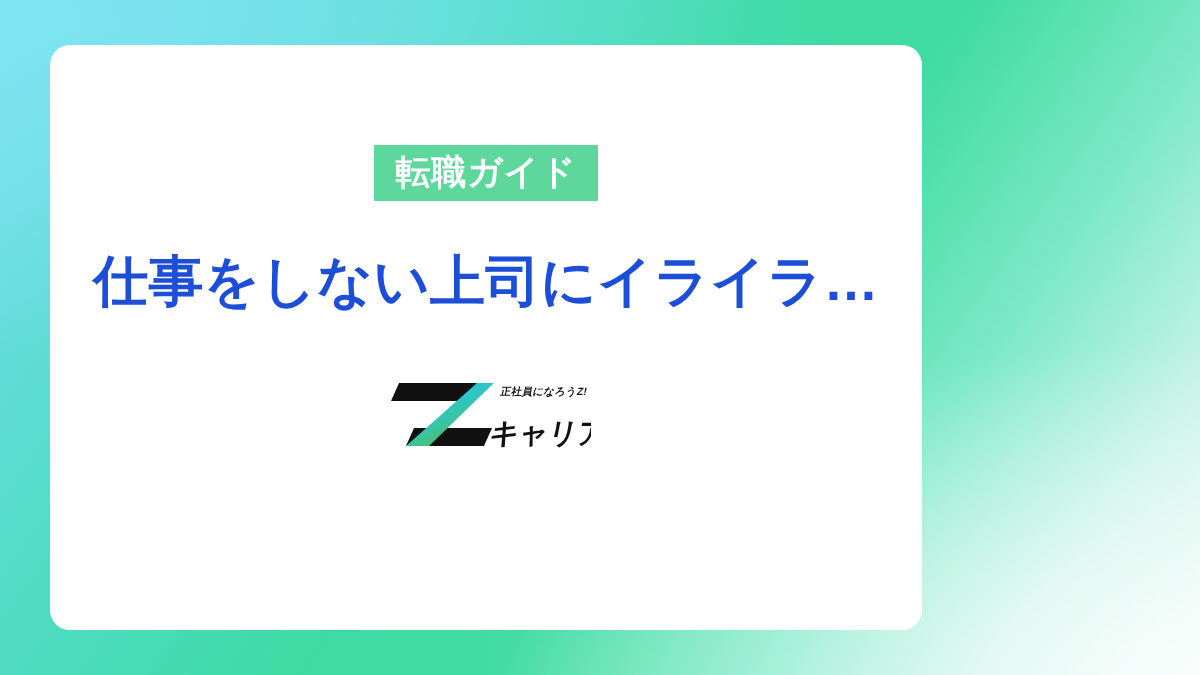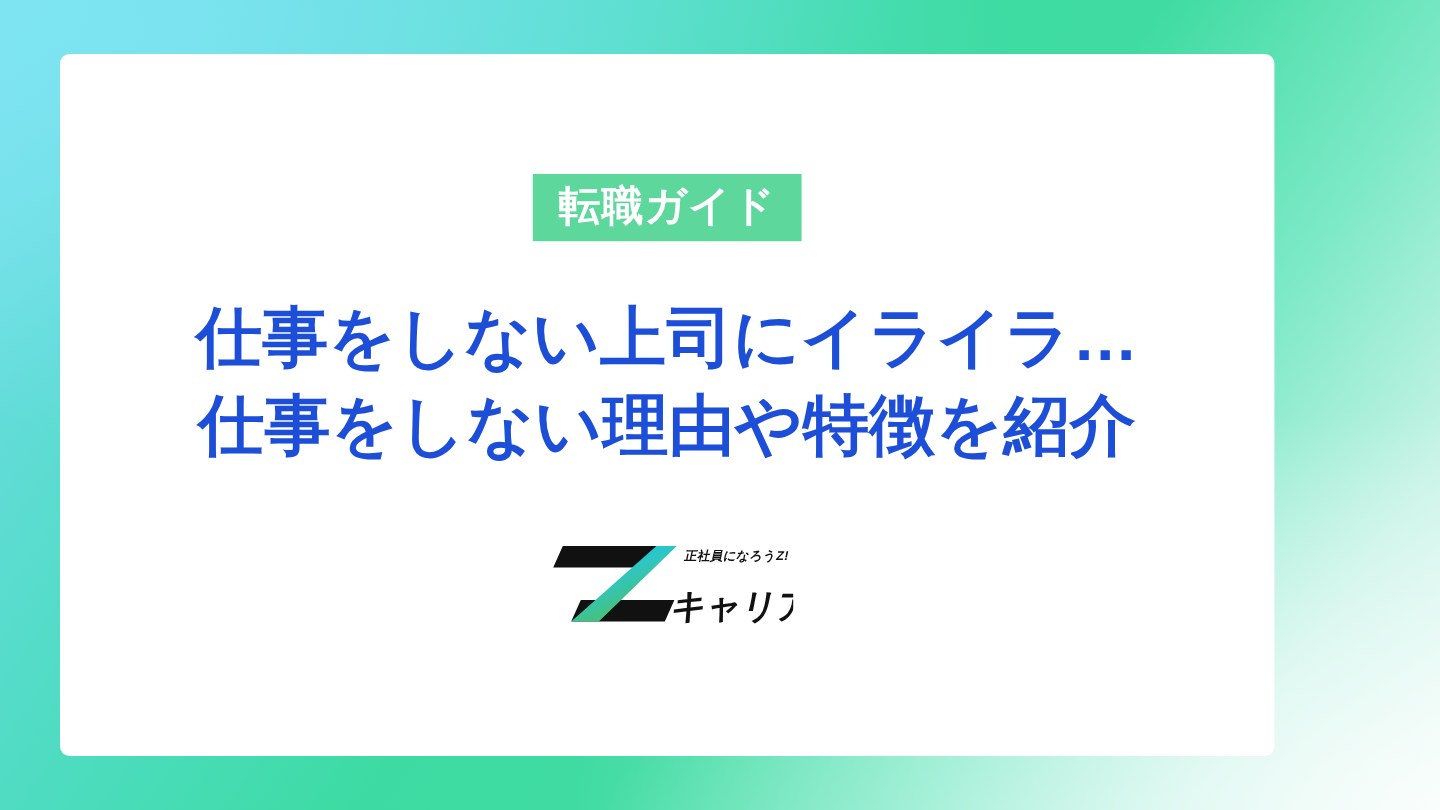--- a/index.html
+++ b/index.html
@@ -43,24 +43,24 @@
     background:
       radial-gradient(120% 95% at 8% 4%, rgba(126,228,243,0.85) 0%, rgba(126,228,243,0) 52%),
       radial-gradient(110% 90% at 100% 100%, rgba(255,255,255,0.75) 0%, rgba(255,255,255,0) 55%);
   }
 
   
   .card {
     position: absolute;
     left: 50px;
     top: 45px;
-    width: 1012px;
+    width: 872px;
     height: 585px;
     background: #ffffff;
-    border-radius: 8px;
+    border-radius: 20px;
     box-sizing: border-box;
     display: flex;
     flex-direction: column;
     align-items: center;
   }
 
   
   .badge {
     margin-top: 100px;
     background: #5ed79c;
@@ -102,21 +102,20 @@
 
   <div class="bg"></div>
   <div class="bg-overlay"></div>
 
   <div class="card">
 
     <div class="badge">転職ガイド</div>
 
     <div class="title">
       <span class="title-line">仕事をしない上司にイライラ…</span>
-      <span class="title-line">仕事をしない理由や特徴を紹介</span>
     </div>
 
     <div class="logo">
       <svg viewBox="0 0 420 168" xmlns="http://www.w3.org/2000/svg">
         <defs>
           <linearGradient id="zgrad" x1="0.15" y1="0" x2="0.85" y2="1">
             <stop offset="0%" stop-color="#13bff2"></stop>
             <stop offset="38%" stop-color="#2cc6c9"></stop>
             <stop offset="70%" stop-color="#46c17e"></stop>
             <stop offset="100%" stop-color="#4cb85a"></stop>

